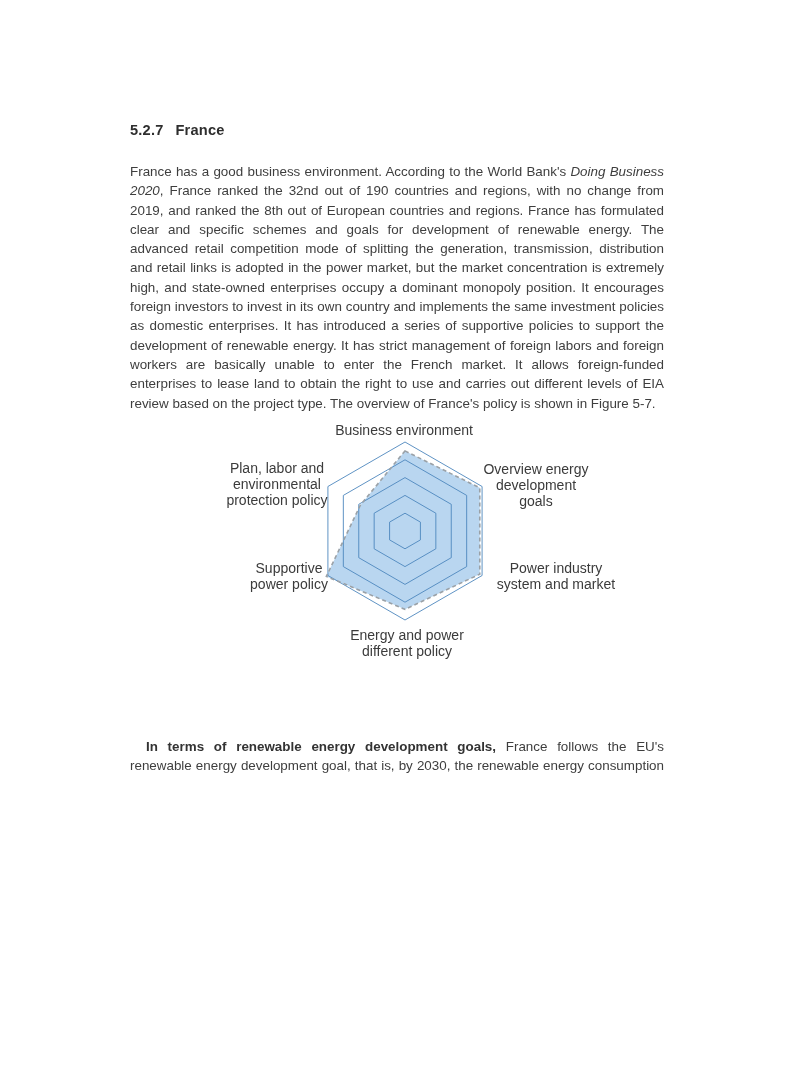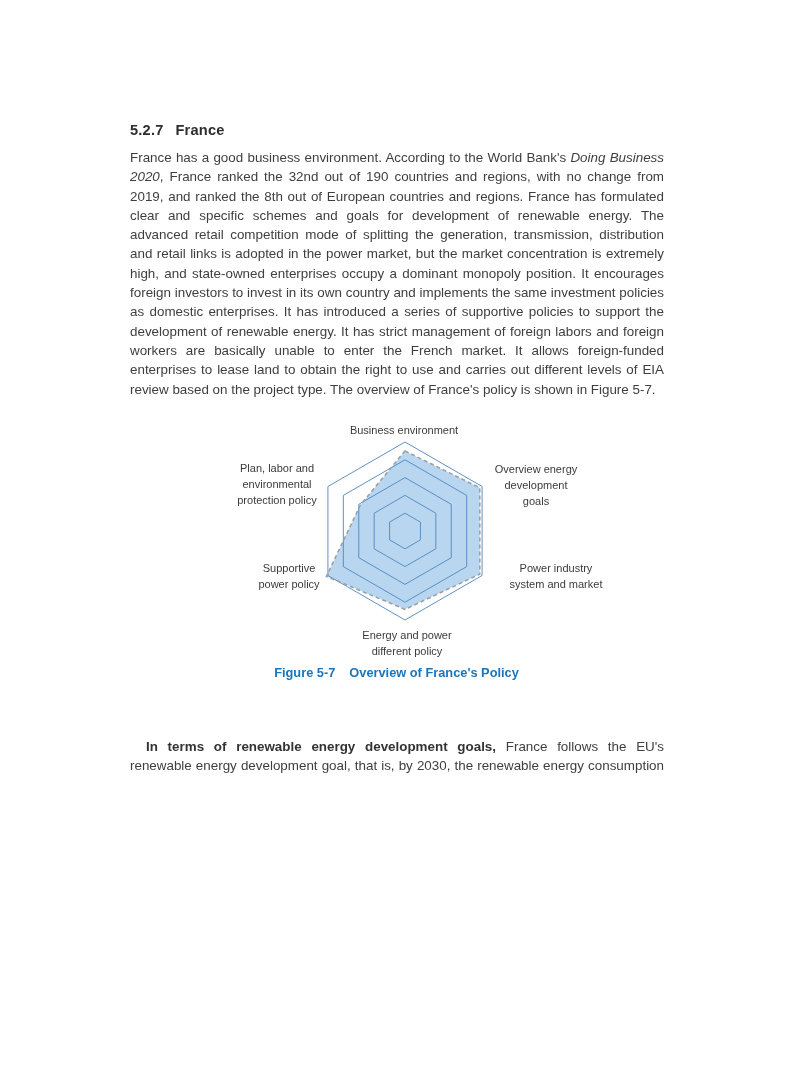--- a/index.html
+++ b/index.html
@@ -25,32 +25,32 @@
   .body-para {
     position: absolute;
     left: 130px;
     width: 534px;
     margin: 0;
     font-size: 13.4px;
     line-height: 19.3px;
     text-align: justify;
     color: #3e3e3e;
   }
-  .para-1 { top: 148px; }
+  .para-1 { top: 162px; }
   .para-2 { top: 737px; }
   .seg-italic { font-style: italic; }
   .seg-bold { font-weight: bold; color: #333333; padding-left: 16px; }
   .chart-figure { position: absolute; left: 0; top: 0; width: 793px; height: 0; }
   #radar-svg { position: absolute; left: 295px; top: 421px; }
   .axis-label {
     position: absolute;
     transform: translateX(-50%);
     text-align: center;
     white-space: pre-line;
-    font-size: 11px;
+    font-size: 14px;
     line-height: 16px;
     color: #3b3b3b;
   }
   .lbl-0 { left: 404px; top: 422px; }
   .lbl-1 { left: 536px; top: 461px; }
   .lbl-2 { left: 537px; top: 560px; margin-left: 19px; }
   .lbl-3 { left: 407px; top: 627px; }
   .lbl-4 { left: 289px; top: 560px; }
   .lbl-5 { left: 277px; top: 460px; }
   .figure-caption {
@@ -101,21 +101,18 @@
 system and market</div>
     <div class="axis-label lbl-3">Energy and power
 different policy</div>
     <div class="axis-label lbl-4">Supportive
 power policy</div>
     <div class="axis-label lbl-5">Plan, labor and
 environmental
 protection policy</div>
   </div>
 
-  <div class="figure-caption">
-    <span class="cap-label">Figure 5-7</span><span>Overview of France's Policy</span>
-  </div>
 
   <p class="body-para para-2"><span class="seg-bold">In terms of renewable energy development goals,</span><span class="seg-normal"> France follows the EU's renewable energy development goal, that is, by 2030, the renewable energy consumption will account for 32% of the final energy consumption. France issued the National Renewable Energy Action Plan (NREAP), pointing out that the EU's renewable energy development goal will be realized specifically through the renewable energy generation accounting for 27%, the heating and cooling accounting for 33% and the transportation accounting for 10.5%. France proposed the energy transition law in 2015, setting the overall goal of 40% of renewable energy generation by 2030 and a series of specific goals such as 71–78 GW of renewable energy generation capacity by 2023, 19 Mtep of renewable energy heating by 2023 and 3 GW of offshore wind power installed capacity by 2023. In 2020, the government issued the official decree of the national energy plan - "the Programmation Pluriannuelle de l'Energie" (PPE), proposing that the renewable energy generation capacity will reach 20.1 GW by 2023 and 44 GW by 2028, and the installed capacity of offshore wind power will be increased by 8.75 GW between 2020 and 2028.</span></p>
 
   <div class="page-number">167</div>
 
 </div>
 
 </body></html>

